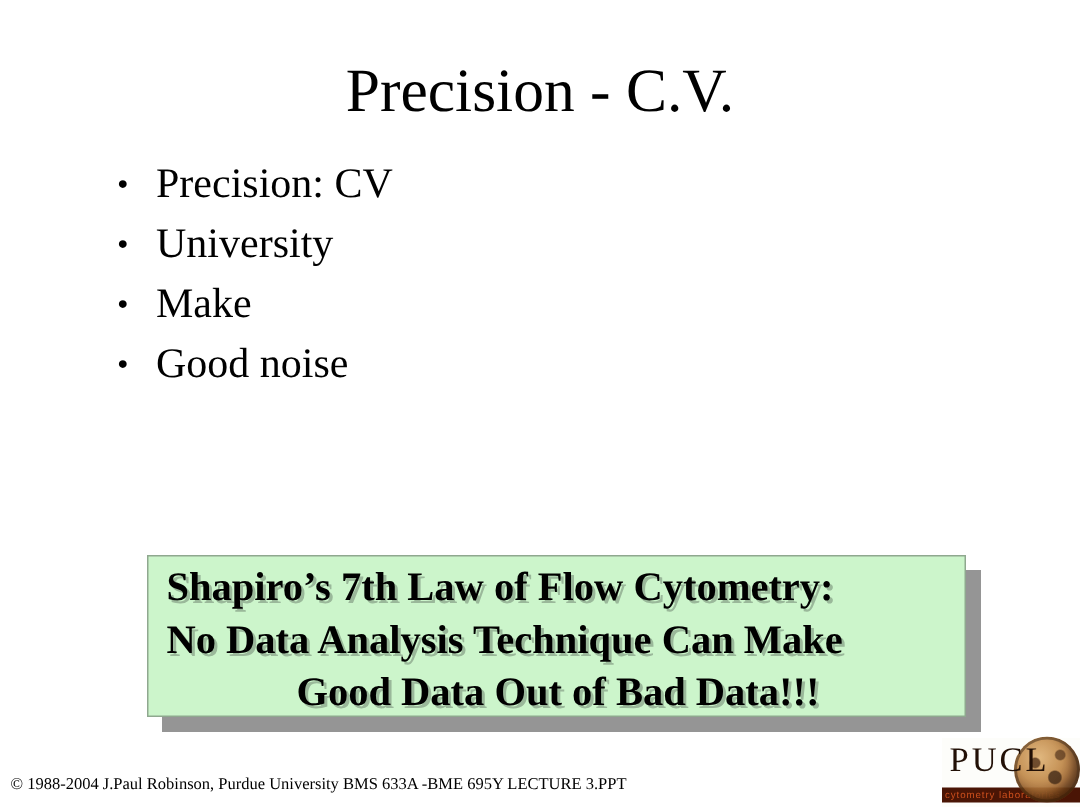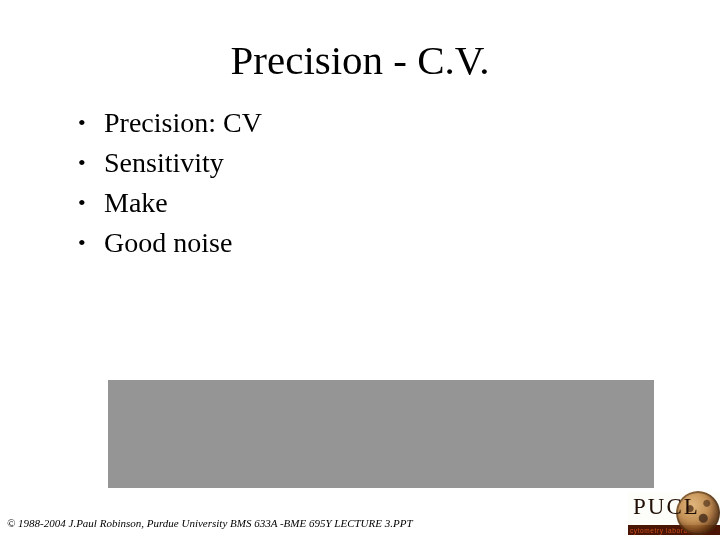--- a/index.html
+++ b/index.html
@@ -60,21 +60,20 @@
     line-height: 35px;
     color: #000000;
     text-shadow: 2px 2px 0 #9ab89a;
     white-space: nowrap;
   }
   .callout-line.center { text-align: center; }
   .footer {
     position: absolute;
     left: 7px; top: 517px;
     font-size: 11px;
-    font-style: italic;
     color: #000000;
     white-space: nowrap;
   }
   .logo {
     position: absolute;
     left: 628px; top: 492px;
     width: 92px; height: 46px;
     background: #fdfdfa;
   }
   .logo-acronym {
@@ -120,26 +119,31 @@
 </style>
 </head>
 <body>
 
 <div class="slide">
 
   <h1 class="title">Precision - C.V.</h1>
 
   <ul class="bullets">
     <li class="bullet"><span class="dot">•</span><span>Precision: CV</span></li>
-    <li class="bullet"><span class="dot">•</span><span>Sensitivity</span></li>
+    <li class="bullet"><span class="dot">•</span><span>University</span></li>
     <li class="bullet"><span class="dot">•</span><span>Make</span></li>
     <li class="bullet"><span class="dot">•</span><span>Good noise</span></li>
   </ul>
 
   <div class="callout-shadow"></div>
+  <div class="callout">
+    <div class="callout-line">Shapiro’s 7th Law of Flow Cytometry:</div>
+    <div class="callout-line">No Data Analysis Technique Can Make</div>
+    <div class="callout-line center">Good Data Out of Bad Data!!!</div>
+  </div>
 
   <div class="footer">© 1988-2004 J.Paul Robinson, Purdue University  BMS 633A -BME 695Y  LECTURE 3.PPT</div>
 
   <div class="logo">
     <div class="logo-acronym">PUCL</div>
     <div class="logo-emblem"></div>
     <div class="logo-bar">
       <span class="logo-tagline">cytometry laboratories</span>
     </div>
   </div>

